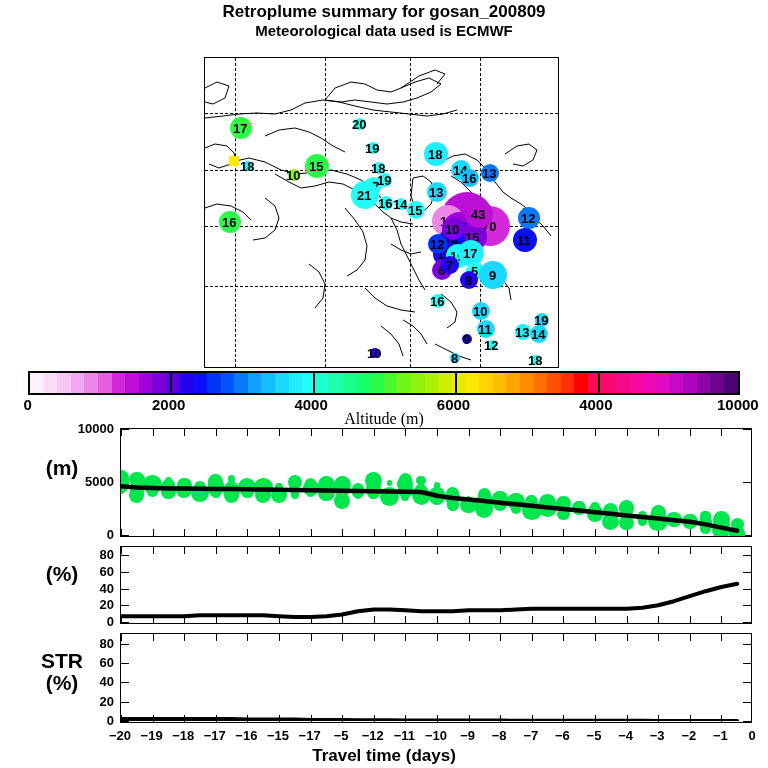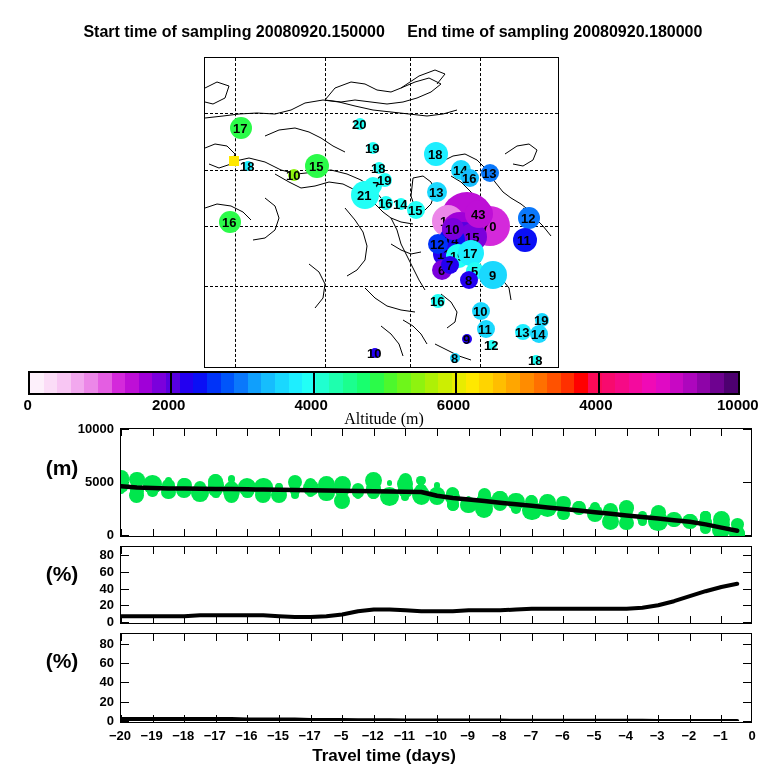--- a/index.html
+++ b/index.html
@@ -43,23 +43,21 @@
   .xtick{position:absolute;bottom:0;width:0;height:7px;border-left:1.5px solid #000;}
   .xtick.top{bottom:auto;top:0;}
   .xticklabel{position:absolute;top:729px;font-size:13px;font-weight:bold;color:#000;text-align:center;line-height:13px;}
   #xaxis-title{left:0;top:746px;width:768px;text-align:center;font-size:17px;font-weight:bold;color:#000;}
   .dot{position:absolute;border-radius:50%;}
 </style>
 </head>
 <body>
 
 <div class="abs" id="title-block">
-  <div id="time-row">
-    <span>Start time of sampling 20080920.150000</span><span>     </span><span>End time of sampling 20080920.180000</span>
-  </div>
+  <div id="main-title">Retroplume summary for gosan_200809</div>
   <div id="met-line">Meteorological data used is ECMWF</div>
 </div>
 
 <div class="abs" id="map-panel">
   <svg id="coast-svg" width="352" height="308" viewBox="0 0 352 308">
     <g fill="none" stroke="#000" stroke-width="1">
 
       <path d="M0 60 L18 58 L34 56 L52 55 L70 56 L86 52 L100 45 L118 42 L134 44 L150 48 L168 52 L186 54 L204 56 L222 58 L238 56 L252 52"></path>
       <path d="M0 30 L12 24 L24 28 L20 40 L8 46 L0 44"></path>
       <path d="M120 42 L130 30 L146 24 L160 26 L172 32 L186 34 L196 30 L210 24 L224 20 L236 26 L226 34 L212 40 L198 44 L182 46 L166 44 L150 42 L136 44 Z"></path>
@@ -623,20 +621,21 @@
 </div>
 <div id="abl-ylabels">
     <div class="ylab" style="left: 52px; width: 62px; top: 615px;">0</div>
     <div class="ylab" style="left: 52px; width: 62px; top: 598.333px;">20</div>
     <div class="ylab" style="left: 52px; width: 62px; top: 581.667px;">40</div>
     <div class="ylab" style="left: 52px; width: 62px; top: 565px;">60</div>
     <div class="ylab" style="left: 52px; width: 62px; top: 548.333px;">80</div>
   </div>
 
 <div class="ptitle" style="left:8px;top:650px;width:108px;">
+  <div>STR</div>
   <div>(%)</div>
 </div>
 <div class="panel" id="str-panel">
   <div id="str-ticks">
       <div class="ytick" style="top: 87px;"></div>
       <div class="ytick r" style="top: 87px;"></div>
       <div class="ytick" style="top: 67.6667px;"></div>
       <div class="ytick r" style="top: 67.6667px;"></div>
       <div class="ytick" style="top: 48.3333px;"></div>
       <div class="ytick r" style="top: 48.3333px;"></div>

